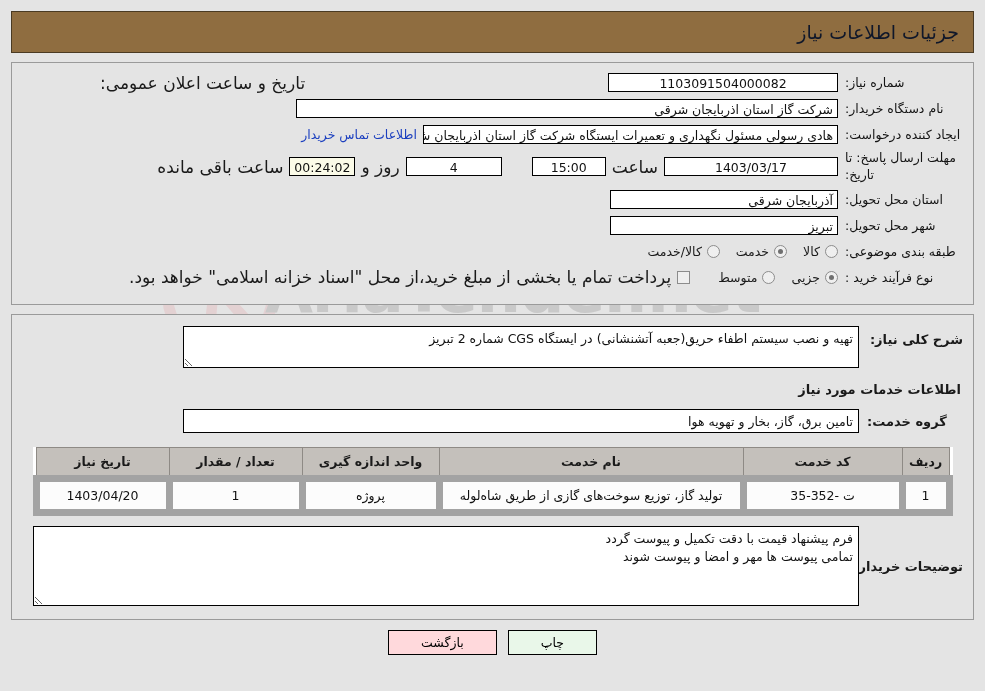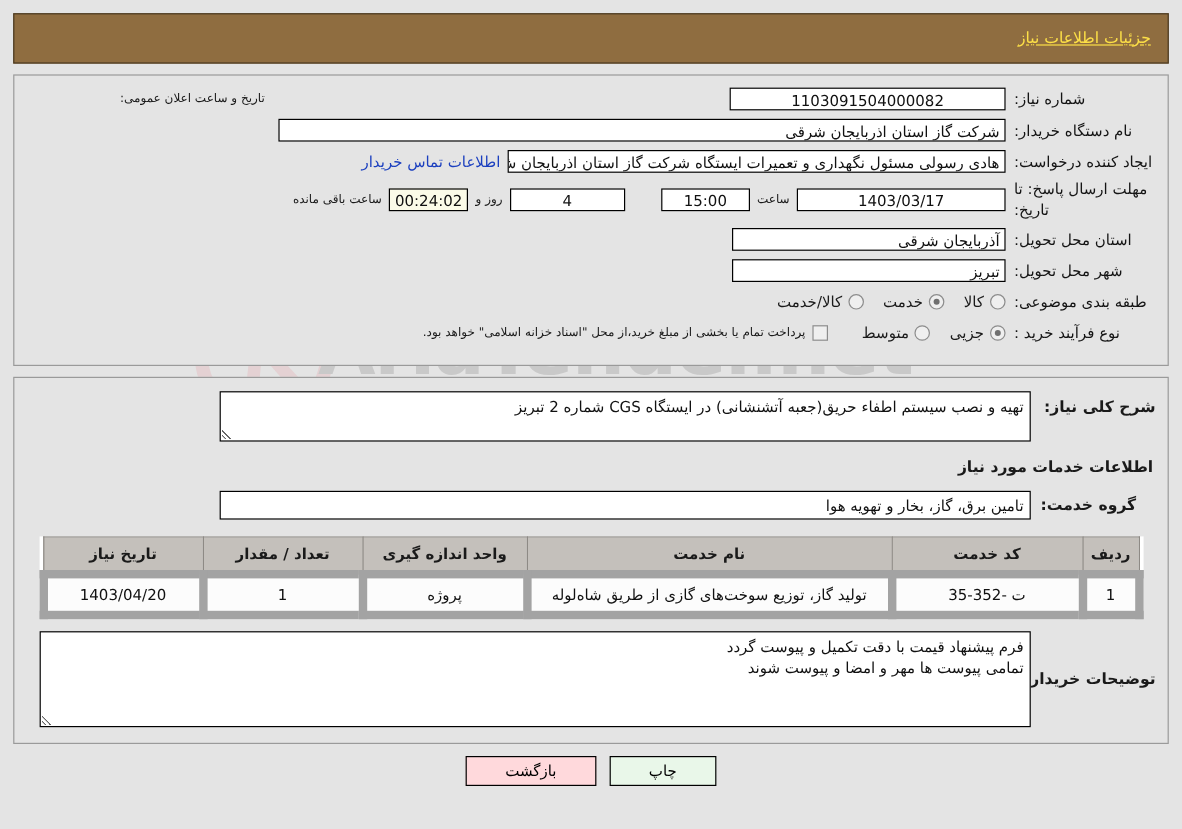--- a/index.html
+++ b/index.html
@@ -52,23 +52,22 @@
     height: 42px;
     background: #8f6d40;
     border: 1px solid #4a3a22;
     box-sizing: border-box;
     display: flex;
     align-items: center;
     justify-content: flex-start;
     padding: 0 14px;
   }
   .title-bar .title-text {
-    color: #fde047;
-    font-size: 13px;
-    text-decoration: underline;
+    color: #0f172a;
+    font-size: 19px;
   }
 
   
   .panel {
     margin: 9px 11px 0 11px;
     border: 1px solid #9a9a9a;
     background: #e4e4e4;
     box-sizing: border-box;
     position: relative;
   }
@@ -101,21 +100,21 @@
     box-sizing: border-box;
     overflow: hidden;
     white-space: nowrap;
     color: #111;
   }
   .fld.center { text-align: center; }
   .fld.right  { text-align: right; }
   .fld.yellow { background: #fbfbe8; text-align: center; }
 
   .mini-lbl {
-    font-size: 10px;
+    font-size: 17px;
     padding: 0 6px;
     white-space: nowrap;
   }
 
   .link {
     color: #1b3fbf;
     font-size: 12.5px;
     padding: 0 6px;
     white-space: nowrap;
     cursor: pointer;
@@ -254,21 +253,21 @@
       <div class="frow">
         <span class="lbl w-right">شماره نیاز:</span>
         <span class="fld center" style="width:230px;">1103091504000082</span>
         <span style="flex:1;"></span>
         <span class="mini-lbl">تاریخ و ساعت اعلان عمومی:</span>
         <span style="width:72px;"></span>
       </div>
 
       <div class="frow">
         <span class="lbl w-right">نام دستگاه خریدار:</span>
-        <span class="fld right" style="width:606px;">شرکت گاز استان اذربایجان شرقی</span>
+        <span class="fld right" style="width:542px;">شرکت گاز استان اذربایجان شرقی</span>
       </div>
 
       <div class="frow">
         <span class="lbl w-right">ایجاد کننده درخواست:</span>
         <span class="fld right" style="width:415px;">هادی رسولی مسئول نگهداری و تعمیرات ایستگاه شرکت گاز استان اذربایجان ش</span>
         <span class="link">اطلاعات تماس خریدار</span>
       </div>
 
       <div class="frow">
         <span class="lbl w-right" style="white-space:normal; line-height:1.35;">مهلت ارسال پاسخ: تا تاریخ:</span>

